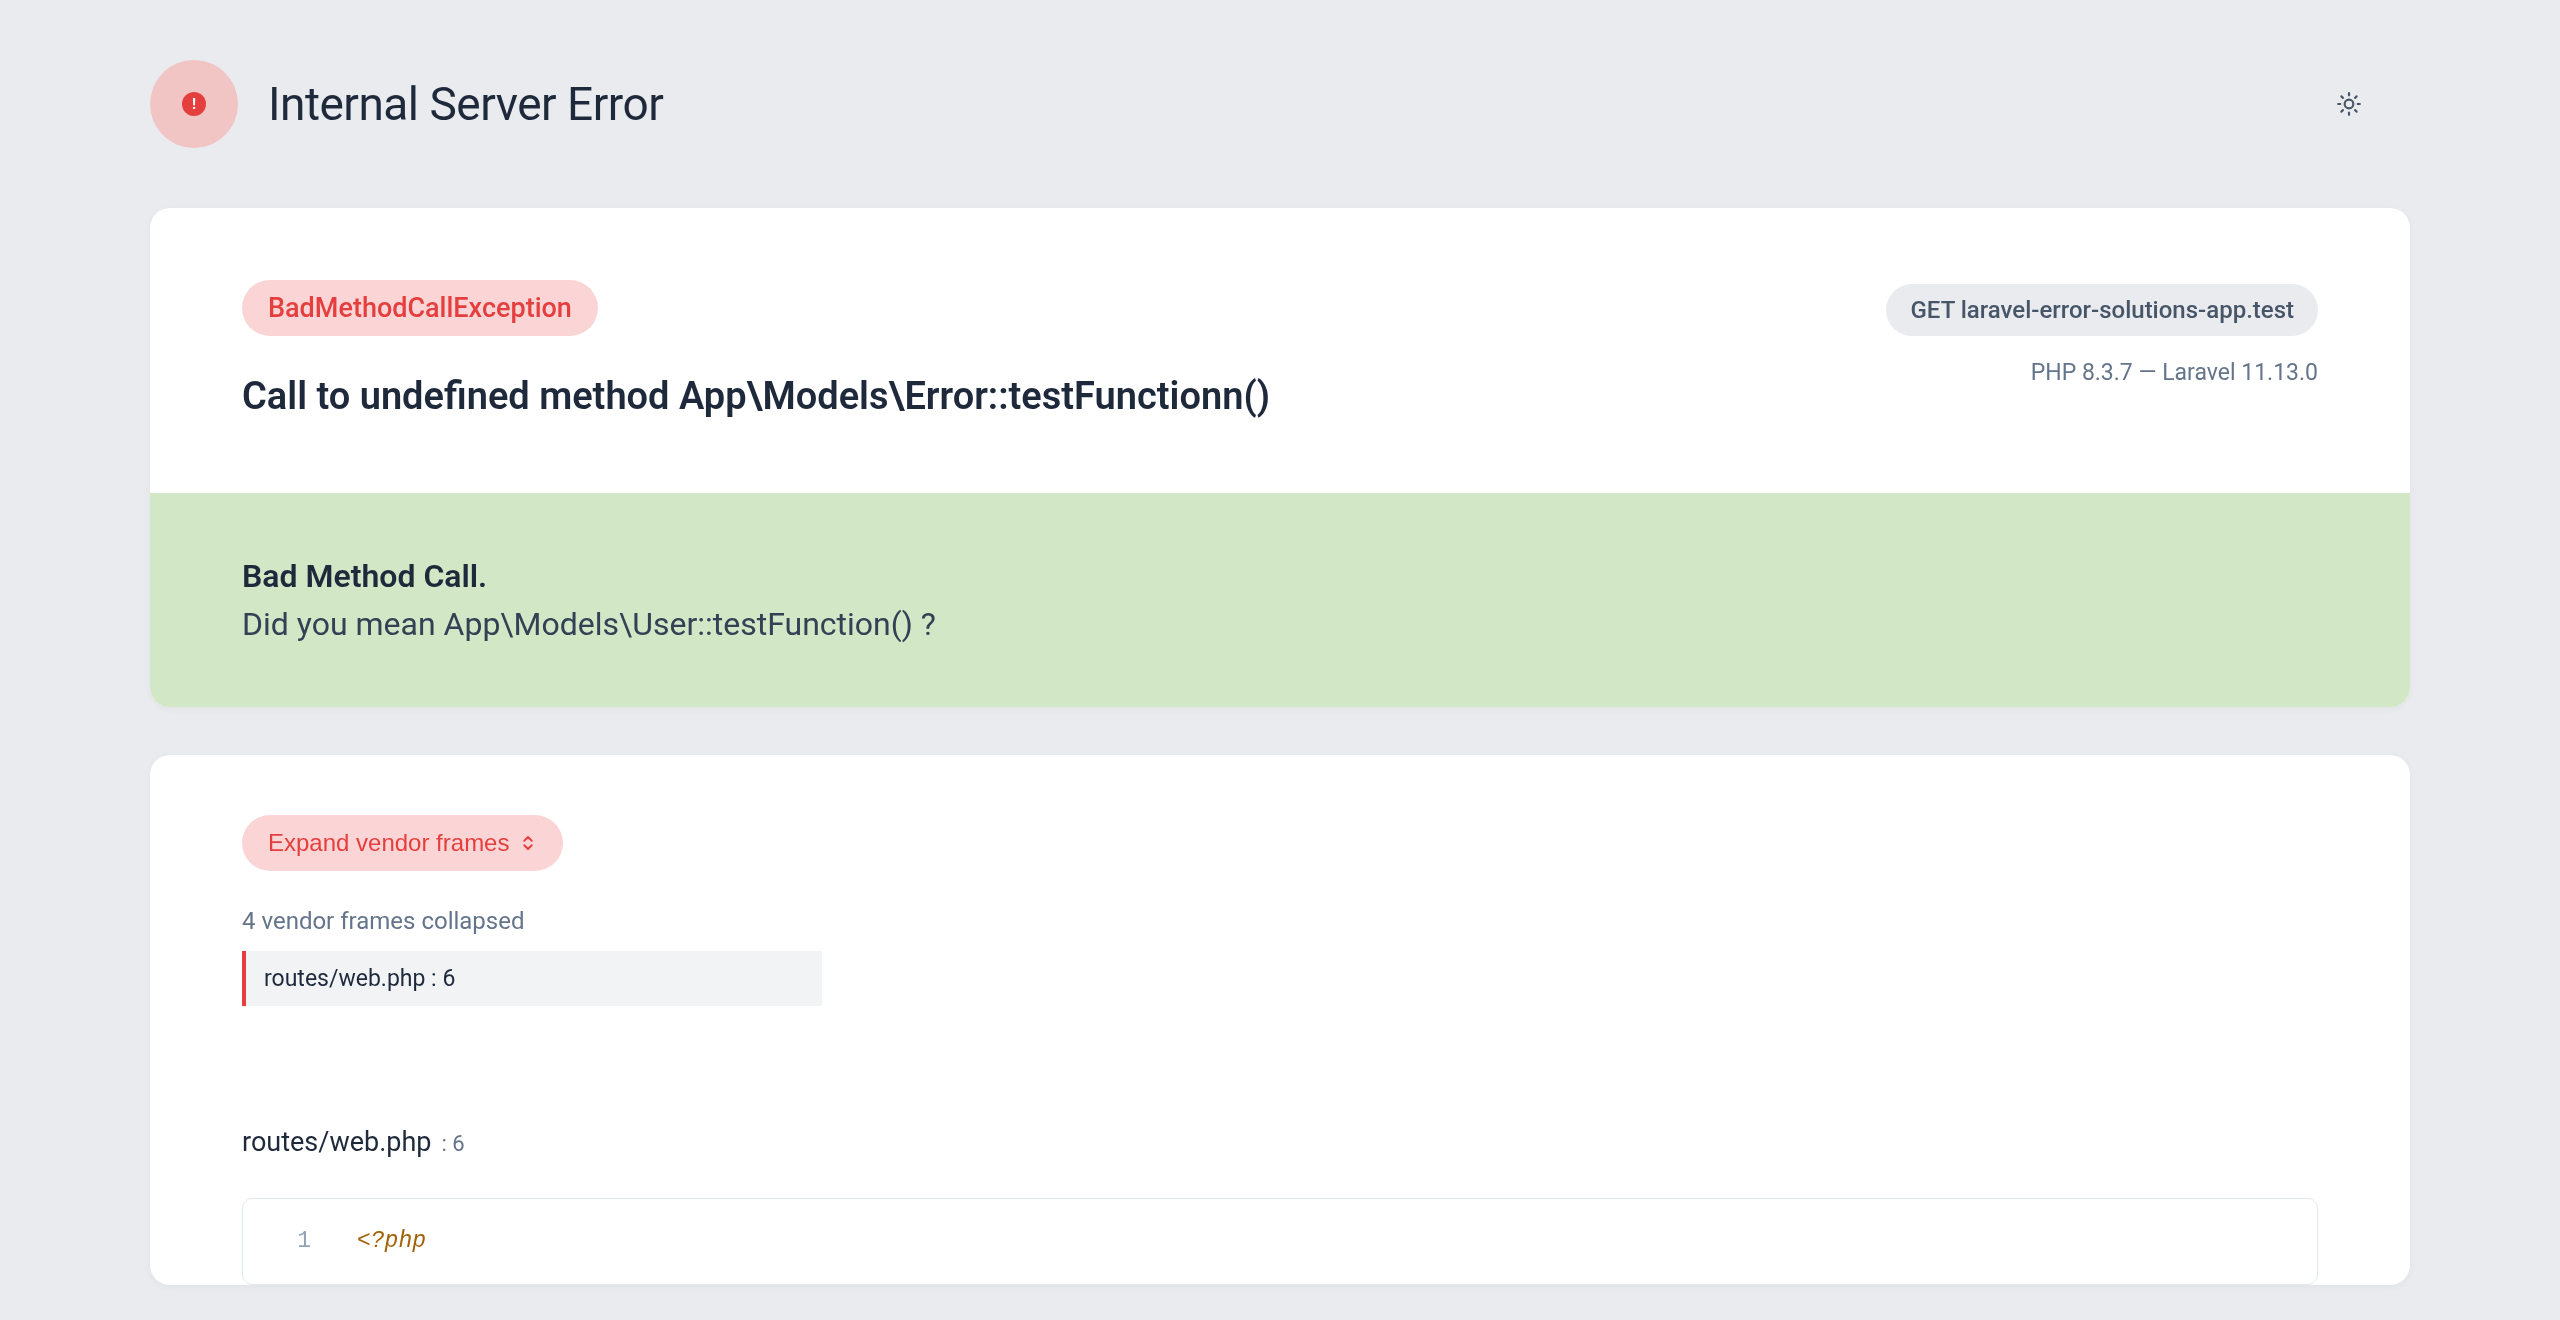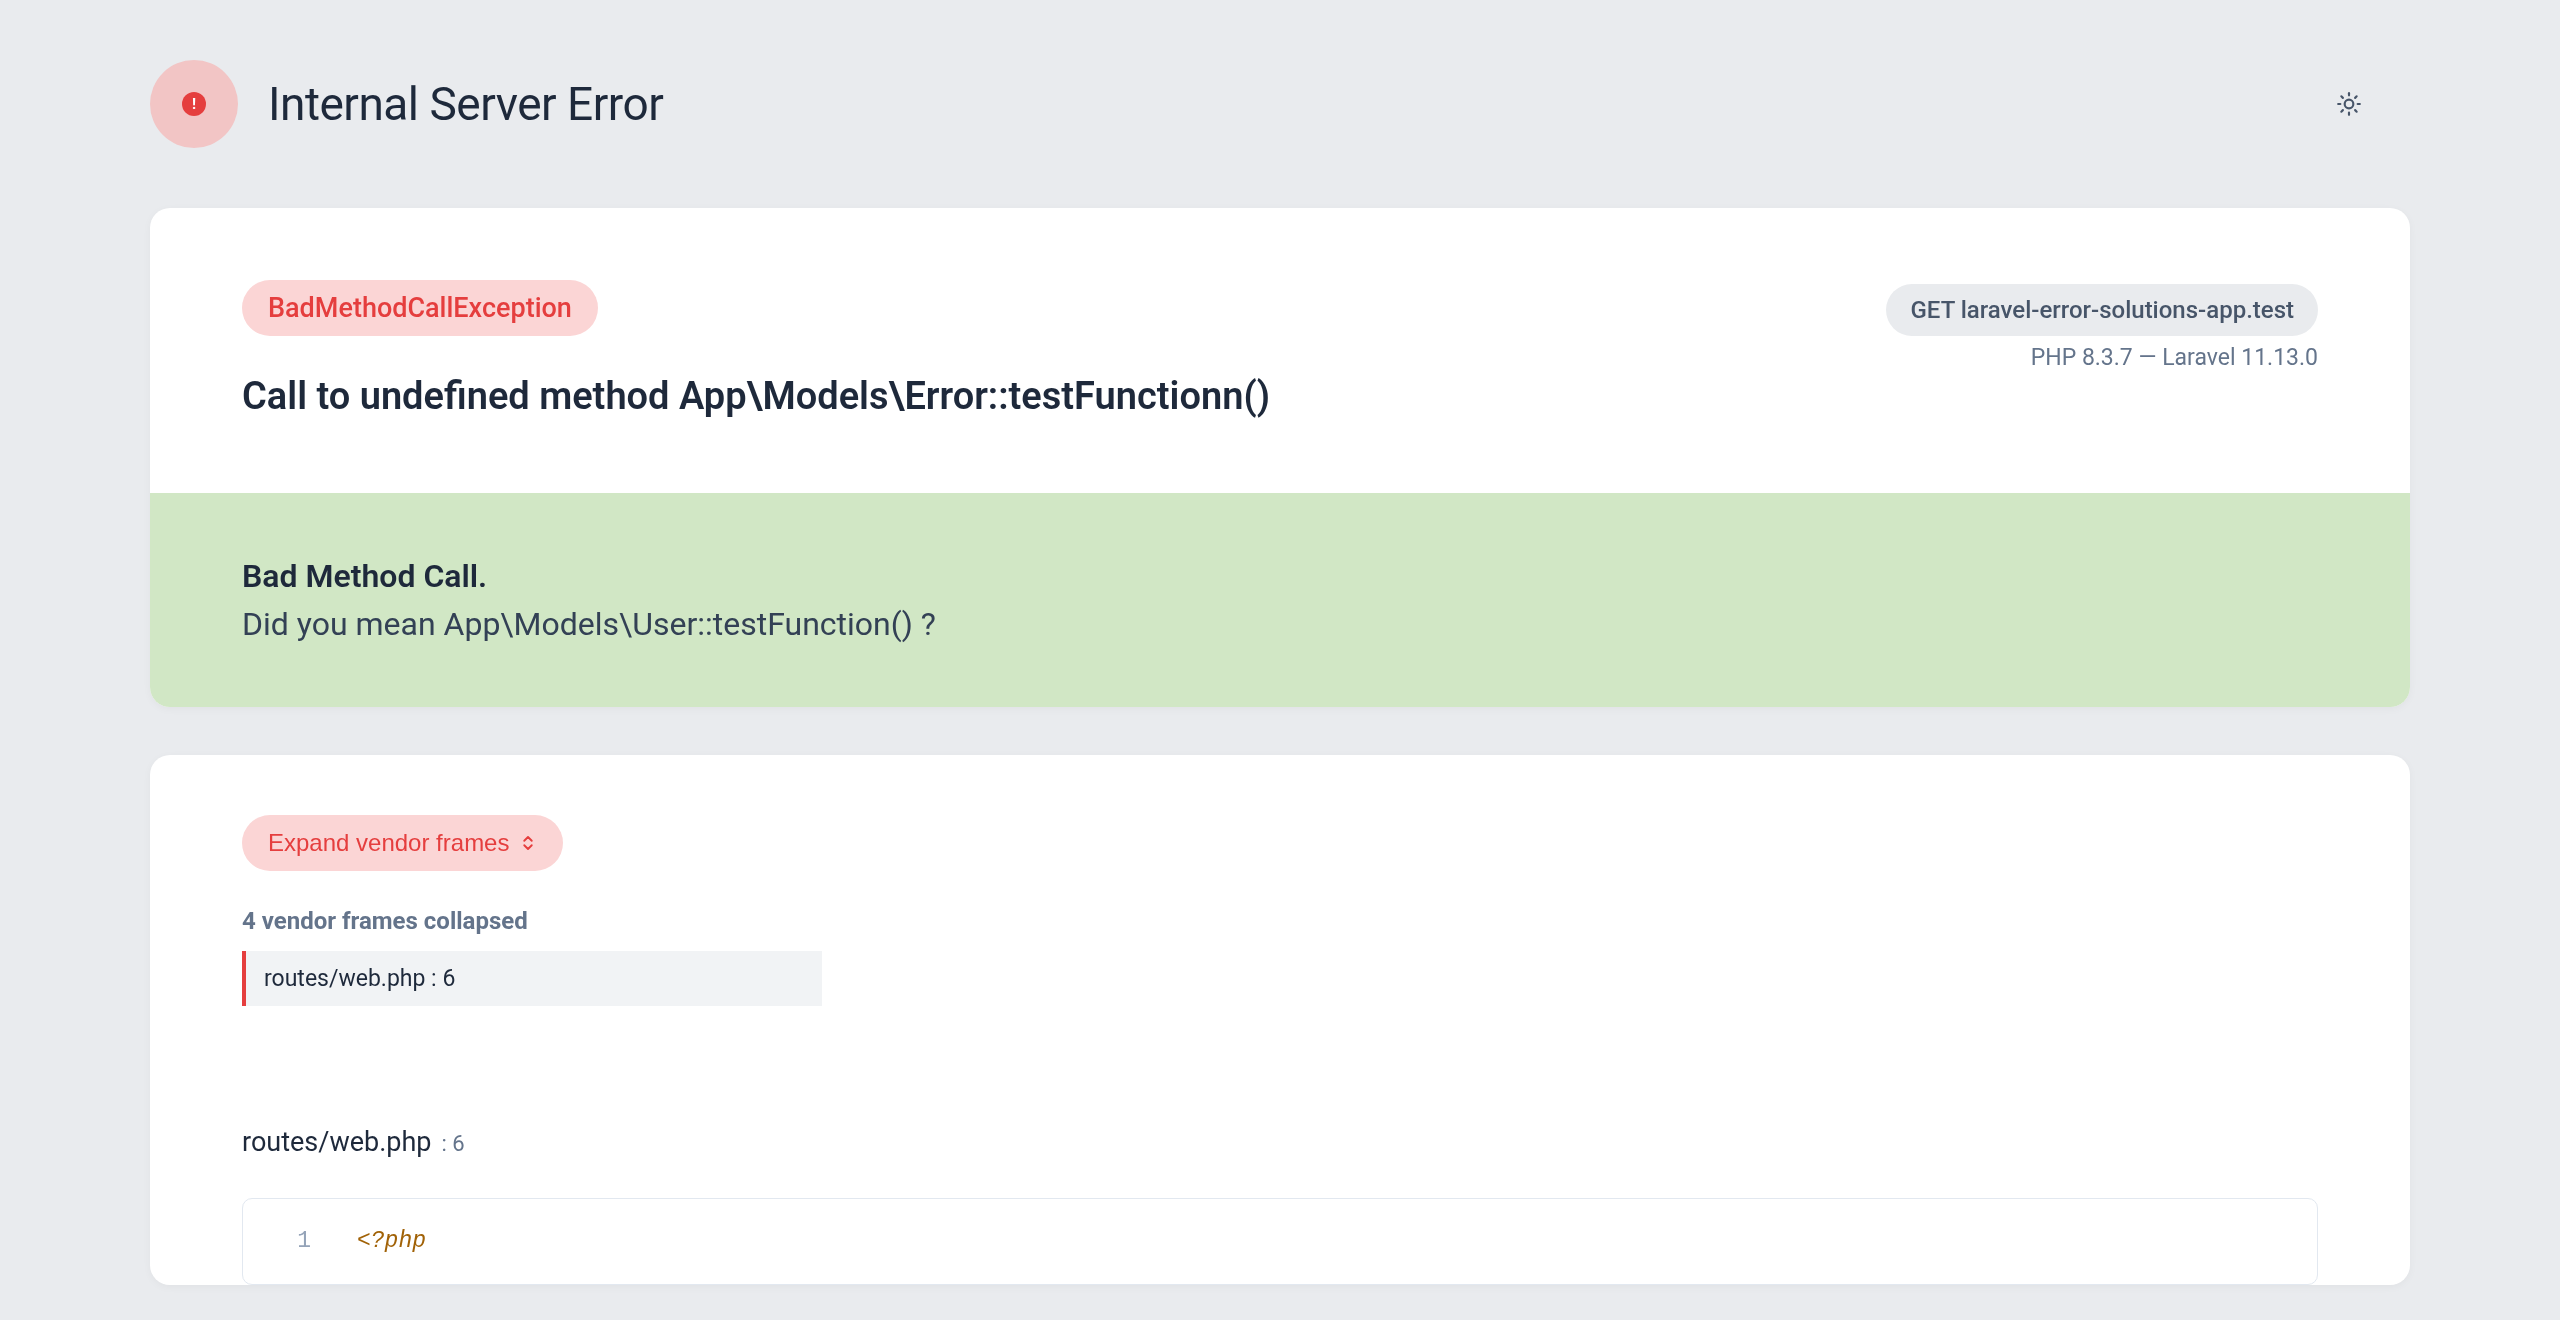--- a/index.html
+++ b/index.html
@@ -112,21 +112,21 @@
       padding-top: 4px;
     }
     .request-badge {
       display: inline-block;
       background: #e9ebee;
       color: #475569;
       padding: 12px 24px;
       border-radius: 999px;
       font-size: 24px;
       font-weight: 500;
-      margin-bottom: 8px;
+      margin-bottom: 23px;
     }
     .version-info {
       font-size: 23px;
       color: #64748b;
     }
     .suggestion-panel {
       background: #d1e7c5;
       padding: 64px 92px;
     }
     .suggestion-title {
@@ -170,21 +170,20 @@
       margin-bottom: 36px;
     }
     .expand-button svg {
       width: 18px;
       height: 18px;
     }
     .collapsed-text {
       font-size: 24px;
       color: #64748b;
       margin-bottom: 16px;
-      font-weight: bold;
     }
     .frame-item {
       border-left: 4px solid #e53e3e;
       background: #f1f3f5;
       padding: 14px 18px;
       font-size: 23px;
       color: #1e293b;
       overflow: hidden;
       white-space: nowrap;
     }

